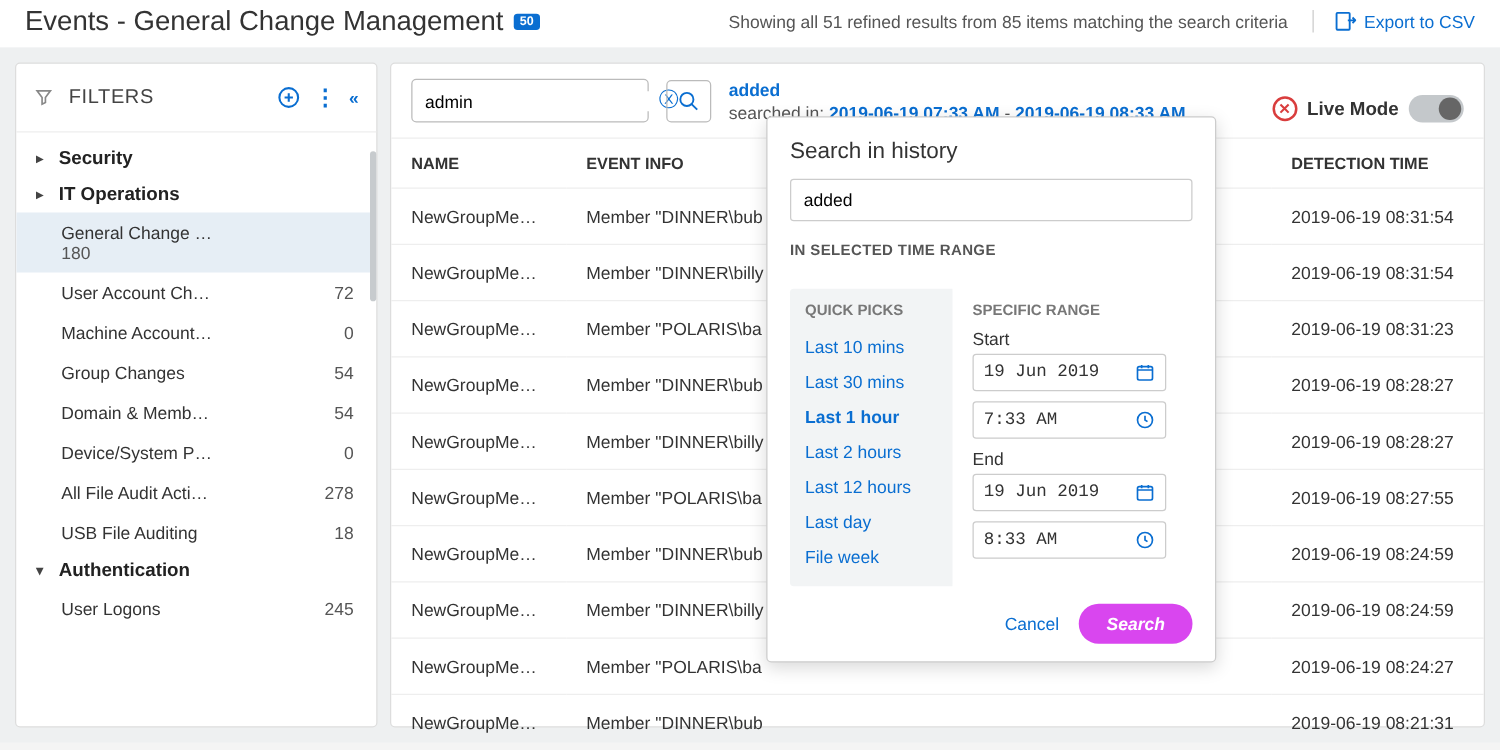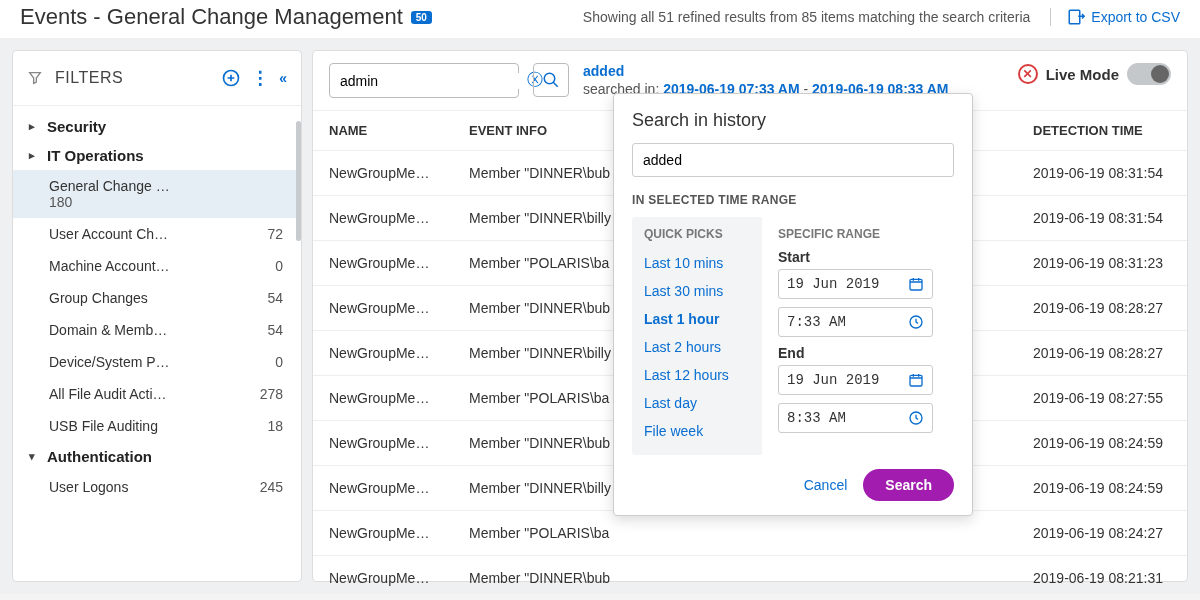--- a/index.html
+++ b/index.html
@@ -21,21 +21,21 @@
 .tree-section { padding: 6px 16px; display: flex; align-items: center; gap: 8px; cursor: pointer; font-weight: 600; color: #222; font-size: 15px; }
 .tree-section.expanded { font-weight: 600; }
 .caret { font-size: 11px; width: 10px; color: #444; }
 .caret.down::before { content: "▾"; }
 .caret.right::before { content: "▸"; }
 .tree-item { display: flex; justify-content: space-between; padding: 8px 18px 8px 36px; cursor: pointer; color: #333; font-size: 14px; }
 .tree-item.selected { background: #e6eef5; font-weight: 500; flex-direction: column; }
 .tree-item .count { color: #555; }
 .sidebar-scroll-ind { position: absolute; right: 0; top: 70px; width: 5px; height: 120px; background: #c7cbce; border-radius: 3px; }
 .content { flex: 1; background: #fff; border: 1px solid #ddd; border-radius: 4px; display: flex; flex-direction: column; position: relative; }
-.content-header { display: flex; align-items: flex-start; gap: 14px; padding: 12px 16px; border-bottom: 1px solid #eee; }
+.content-header { display: flex; align-items: flex-end; gap: 14px; padding: 12px 16px; border-bottom: 1px solid #eee; }
 .search-box { display: flex; align-items: center; border: 1px solid #bbb; border-radius: 4px; width: 190px; padding: 6px 10px; gap: 6px; }
 .search-box input { border: none; outline: none; flex: 1; font-size: 14px; }
 .clear-x { color: #0a6ed1; cursor: pointer; font-size: 16px; }
 .search-icon-btn { width: 36px; height: 34px; border: 1px solid #bbb; border-radius: 4px; display: flex; align-items: center; justify-content: center; color: #0a6ed1; cursor: pointer; }
 .search-meta { flex: 1; font-size: 14px; }
 .search-meta .term { color: #0a6ed1; font-weight: 600; display: block; margin-bottom: 2px; }
 .search-meta .range { color: #555; }
 .search-meta .range .link { color: #0a6ed1; font-weight: 600; }
 .live-mode { display: flex; align-items: center; gap: 8px; }
 .close-circle { width: 20px; height: 20px; border: 2px solid #d93d3d; border-radius: 50%; display: flex; align-items: center; justify-content: center; color: #d93d3d; font-size: 12px; font-weight: bold; }
@@ -45,35 +45,35 @@
 .table { width: 100%; border-collapse: collapse; }
 .table th { text-align: left; padding: 12px 16px; font-size: 13px; font-weight: 600; color: #333; border-bottom: 1px solid #eee; }
 .table td { padding: 14px 16px; border-bottom: 1px solid #eee; color: #333; font-size: 14px; white-space: nowrap; overflow: hidden; text-overflow: ellipsis; }
 .table td.name-col { width: 140px; max-width: 140px; }
 .table td.info-col { max-width: 150px; }
 .table td.time-col { width: 170px; text-align: left; }
 .table th.time-col { text-align: left; }
 .popover { position: absolute; top: 42px; left: 300px; width: 360px; background: #fff; border: 1px solid #ccc; border-radius: 4px; box-shadow: 0 4px 14px rgba(0,0,0,0.15); padding: 16px 18px 14px 18px; z-index: 10; }
 .popover-title { font-size: 18px; font-weight: 500; color: #333; margin-bottom: 12px; }
 .popover-input { width: 100%; border: 1px solid #ccc; border-radius: 3px; padding: 8px 10px; font-size: 14px; margin-bottom: 16px; }
-.section-label { font-size: 12px; font-weight: 700; color: #555; letter-spacing: 0.3px; margin-bottom: 10px; }
+.section-label { font-size: 12px; font-weight: 700; color: #555; letter-spacing: 0.3px; margin-bottom: 24px; }
 .range-cols { display: flex; gap: 0; }
 .quick-col { width: 130px; background: #f2f4f5; padding: 10px 12px; border-radius: 3px 0 0 3px; }
 .quick-col .header { font-size: 12px; font-weight: 600; color: #777; margin-bottom: 8px; }
 .quick-item { display: block; padding: 6px 0; color: #0a6ed1; cursor: pointer; font-size: 14px; }
 .quick-item.active { font-weight: 700; }
 .specific-col { flex: 1; padding: 10px 0 10px 16px; }
 .specific-col .header { font-size: 12px; font-weight: 600; color: #777; margin-bottom: 8px; }
-.field-label { font-size: 14px; color: #333; margin: 4px 0; font-weight: 700; }
+.field-label { font-size: 14px; color: #333; margin: 4px 0; font-weight: 400; }
 .date-input { display: flex; align-items: center; border: 1px solid #ccc; border-radius: 3px; padding: 6px 8px; margin-bottom: 8px; justify-content: space-between; width: 155px; }
 .date-input span { font-size: 14px; font-family: Liberation Mono, monospace; }
 .input-icon { color: #0a6ed1; font-size: 14px; }
 .popover-actions { display: flex; justify-content: flex-end; gap: 16px; margin-top: 14px; align-items: center; }
 .btn-link { color: #0a6ed1; cursor: pointer; font-size: 14px; }
-.btn-primary { background: #a21caf; color: #fff; border: none; padding: 8px 22px; border-radius: 16px; font-size: 14px; font-weight: 600; cursor: pointer; }
+.btn-primary { background: #d946ef; color: #fff; border: none; padding: 8px 22px; border-radius: 16px; font-size: 14px; font-weight: 600; cursor: pointer; font-style: italic; }
 svg { display: block; }
 </style>
 </head>
 <body>
 
 <div class="topbar">
   <div class="topbar-left">
     <span class="page-title">Events - General Change Management</span>
     <span class="badge">50</span>
   </div>

